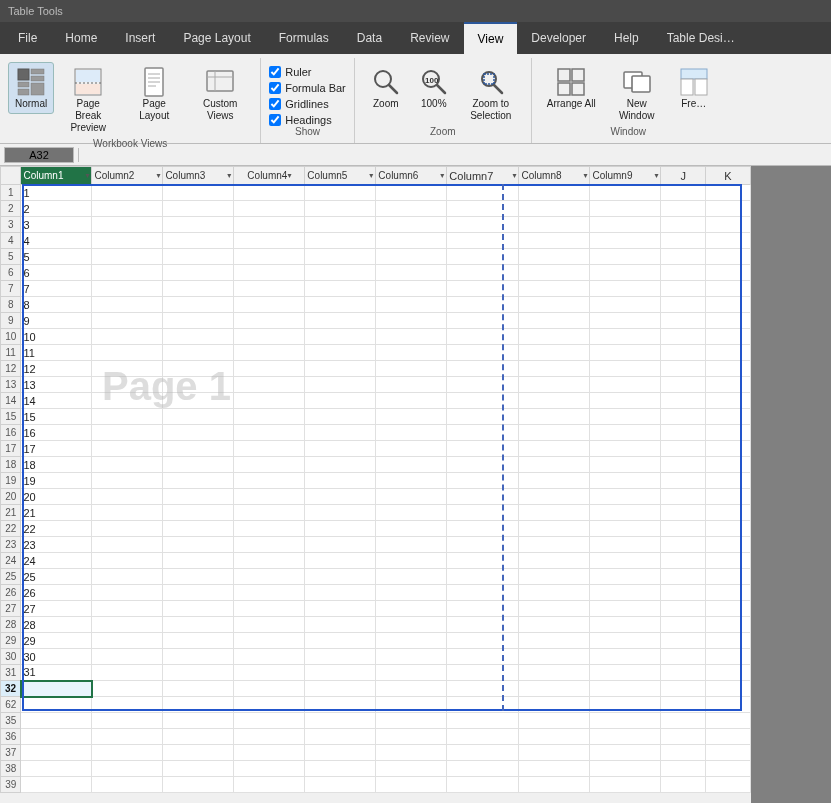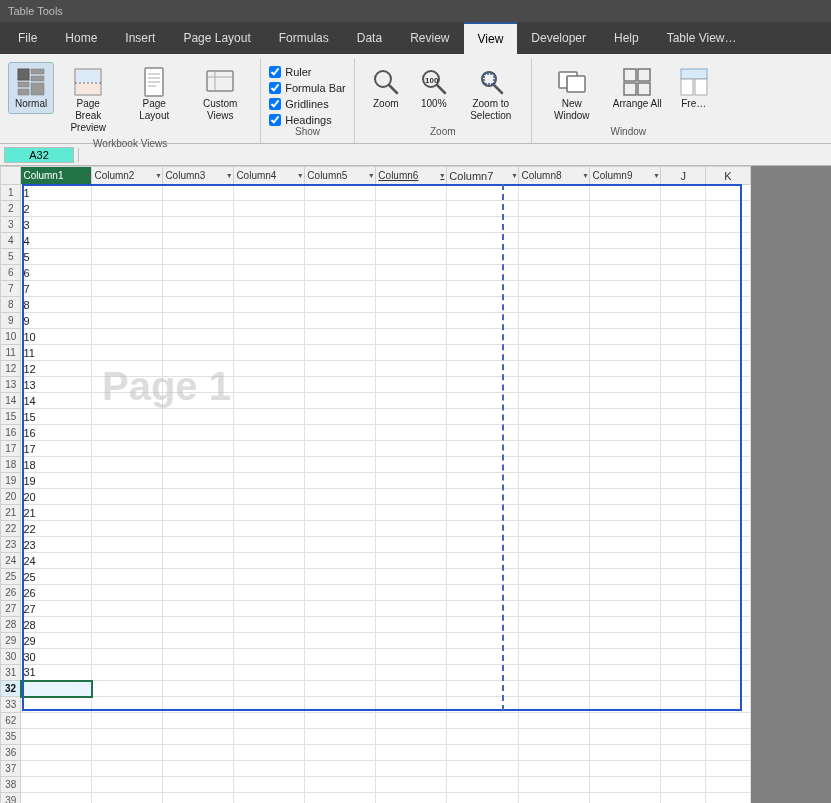--- a/index.html
+++ b/index.html
@@ -128,21 +128,21 @@
       height: 22px;
       display: flex;
       align-items: center;
       border-bottom: 1px solid #bbb;
       padding: 0 4px;
       gap: 4px;
     }
     .name-box {
       width: 70px;
       border: 1px solid #bbb;
-      background: #5eead4;
+      background: #737373;
       font-size: 11px;
       padding: 1px 4px;
       text-align: center;
     }
     .formula-divider {
       width: 1px;
       height: 14px;
       background: #bbb;
     }
     .formula-input {
@@ -274,21 +274,21 @@
   <div class="ribbon-tab">File</div>
   <div class="ribbon-tab">Home</div>
   <div class="ribbon-tab">Insert</div>
   <div class="ribbon-tab">Page Layout</div>
   <div class="ribbon-tab">Formulas</div>
   <div class="ribbon-tab">Data</div>
   <div class="ribbon-tab">Review</div>
   <div class="ribbon-tab active">View</div>
   <div class="ribbon-tab">Developer</div>
   <div class="ribbon-tab">Help</div>
-  <div class="ribbon-tab">Table View…</div>
+  <div class="ribbon-tab">Table Desi…</div>
 </div>
 
 <div class="ribbon">
 
   <div class="ribbon-group">
     <div class="ribbon-group-content">
       <div class="ribbon-btn active">
         <div class="ribbon-btn-icon">
           <svg width="30" height="30" viewBox="0 0 30 30">
               <rect x="2" y="2" width="11" height="11" fill="#666" stroke="#555" stroke-width="1"></rect>
@@ -391,37 +391,37 @@
       </div>
     </div>
     <div class="ribbon-group-label">Zoom</div>
   </div>
 
   <div class="ribbon-group">
     <div class="ribbon-group-content">
       <div class="ribbon-btn">
         <div class="ribbon-btn-icon">
           <svg width="30" height="30" viewBox="0 0 30 30">
-              <rect x="2" y="5" width="18" height="16" rx="1" fill="white" stroke="#777" stroke-width="1.5"></rect>
-              <rect x="10" y="9" width="18" height="16" rx="1" fill="white" stroke="#777" stroke-width="1.5"></rect>
-              <line x1="10" y1="9" x2="10" y2="25" stroke="#777" stroke-width="0.5"></line>
-            </svg>
-        </div>
-        <div class="ribbon-btn-label">New Window</div>
-      </div>
-      <div class="ribbon-btn">
-        <div class="ribbon-btn-icon">
-          <svg width="30" height="30" viewBox="0 0 30 30">
               <rect x="2" y="2" width="12" height="12" fill="none" stroke="#777" stroke-width="1.5"></rect>
               <rect x="16" y="2" width="12" height="12" fill="none" stroke="#777" stroke-width="1.5"></rect>
               <rect x="2" y="16" width="12" height="12" fill="none" stroke="#777" stroke-width="1.5"></rect>
               <rect x="16" y="16" width="12" height="12" fill="none" stroke="#777" stroke-width="1.5"></rect>
             </svg>
         </div>
         <div class="ribbon-btn-label">Arrange All</div>
+      </div>
+      <div class="ribbon-btn">
+        <div class="ribbon-btn-icon">
+          <svg width="30" height="30" viewBox="0 0 30 30">
+              <rect x="2" y="5" width="18" height="16" rx="1" fill="white" stroke="#777" stroke-width="1.5"></rect>
+              <rect x="10" y="9" width="18" height="16" rx="1" fill="white" stroke="#777" stroke-width="1.5"></rect>
+              <line x1="10" y1="9" x2="10" y2="25" stroke="#777" stroke-width="0.5"></line>
+            </svg>
+        </div>
+        <div class="ribbon-btn-label">New Window</div>
       </div>
       <div class="ribbon-btn">
         <div class="ribbon-btn-icon">
           <svg width="30" height="30" viewBox="0 0 30 30">
               <rect x="2" y="2" width="26" height="10" fill="#d8eaf8" stroke="#88aacc" stroke-width="1"></rect>
               <rect x="2" y="12" width="12" height="16" fill="white" stroke="#aaa" stroke-width="1"></rect>
               <rect x="16" y="12" width="12" height="16" fill="white" stroke="#aaa" stroke-width="1"></rect>
             </svg>
         </div>
         <div class="ribbon-btn-label">Fre…</div>
@@ -458,32 +458,32 @@
                   <span class="filter-btn">▾</span>
                 </div>
               </th>
               <th style="width: 80px;">
                 <div class="column-header-cell" style="display: flex; align-items: center; justify-content: space-between; padding: 0px 2px;">
                   <span style="font-size: 10px;">Column3</span>
                   <span class="filter-btn">▾</span>
                 </div>
               </th>
               <th style="width: 80px;">
-                <div class="column-header-cell" style="display: flex; align-items: center; justify-content: space-between; padding: 0px 2px;">
+                <div class="column-header-cell" style="display: flex; align-items: center; justify-content: center; padding: 0px 2px;">
                   <span style="font-size: 10px;">Column4</span>
                   <span class="filter-btn">▾</span>
                 </div>
               </th>
               <th style="width: 80px;">
                 <div class="column-header-cell" style="display: flex; align-items: center; justify-content: space-between; padding: 0px 2px;">
                   <span style="font-size: 10px;">Column5</span>
                   <span class="filter-btn">▾</span>
                 </div>
               </th>
-              <th style="width: 80px; text-decoration: underline;">
+              <th style="width: 80px;">
                 <div class="column-header-cell" style="display: flex; align-items: center; justify-content: space-between; padding: 0px 2px;">
                   <span style="font-size: 10px;">Column6</span>
                   <span class="filter-btn">▾</span>
                 </div>
               </th>
               <th style="width: 80px;">
                 <div class="column-header-cell" style="display: flex; align-items: center; justify-content: space-between; padding: 0px 2px;">
                   <span style="font-size: 11px;">Column7</span>
                   <span class="filter-btn">▾</span>
                 </div>
@@ -948,34 +948,20 @@
               <td class="data-cell" style="width: 80px;"></td>
               <td class="data-cell" style="width: 80px;"></td>
               <td class="data-cell" style="width: 80px;"></td>
               <td class="data-cell" style="width: 80px;"></td>
               <td class="data-cell" style="width: 80px;"></td>
               <td class="data-cell" style="width: 80px;"></td>
               <td class="data-cell" style="width: 60px;"></td>
               <td class="data-cell" style="width: 60px;"></td>
             </tr>
             <tr>
-              <td class="row-num">33</td>
-              <td class="data-cell" style="width: 80px;"></td>
-              <td class="data-cell" style="width: 80px;"></td>
-              <td class="data-cell" style="width: 80px;"></td>
-              <td class="data-cell" style="width: 80px;"></td>
-              <td class="data-cell" style="width: 80px;"></td>
-              <td class="data-cell" style="width: 80px;"></td>
-              <td class="data-cell" style="width: 80px;"></td>
-              <td class="data-cell" style="width: 80px;"></td>
-              <td class="data-cell" style="width: 80px;"></td>
-              <td class="data-cell" style="width: 60px;"></td>
-              <td class="data-cell" style="width: 60px;"></td>
-            </tr>
-            <tr>
               <td class="row-num">62</td>
               <td class="data-cell" style="width: 80px;"></td>
               <td class="data-cell" style="width: 80px;"></td>
               <td class="data-cell" style="width: 80px;"></td>
               <td class="data-cell" style="width: 80px;"></td>
               <td class="data-cell" style="width: 80px;"></td>
               <td class="data-cell" style="width: 80px;"></td>
               <td class="data-cell" style="width: 80px;"></td>
               <td class="data-cell" style="width: 80px;"></td>
               <td class="data-cell" style="width: 80px;"></td>

